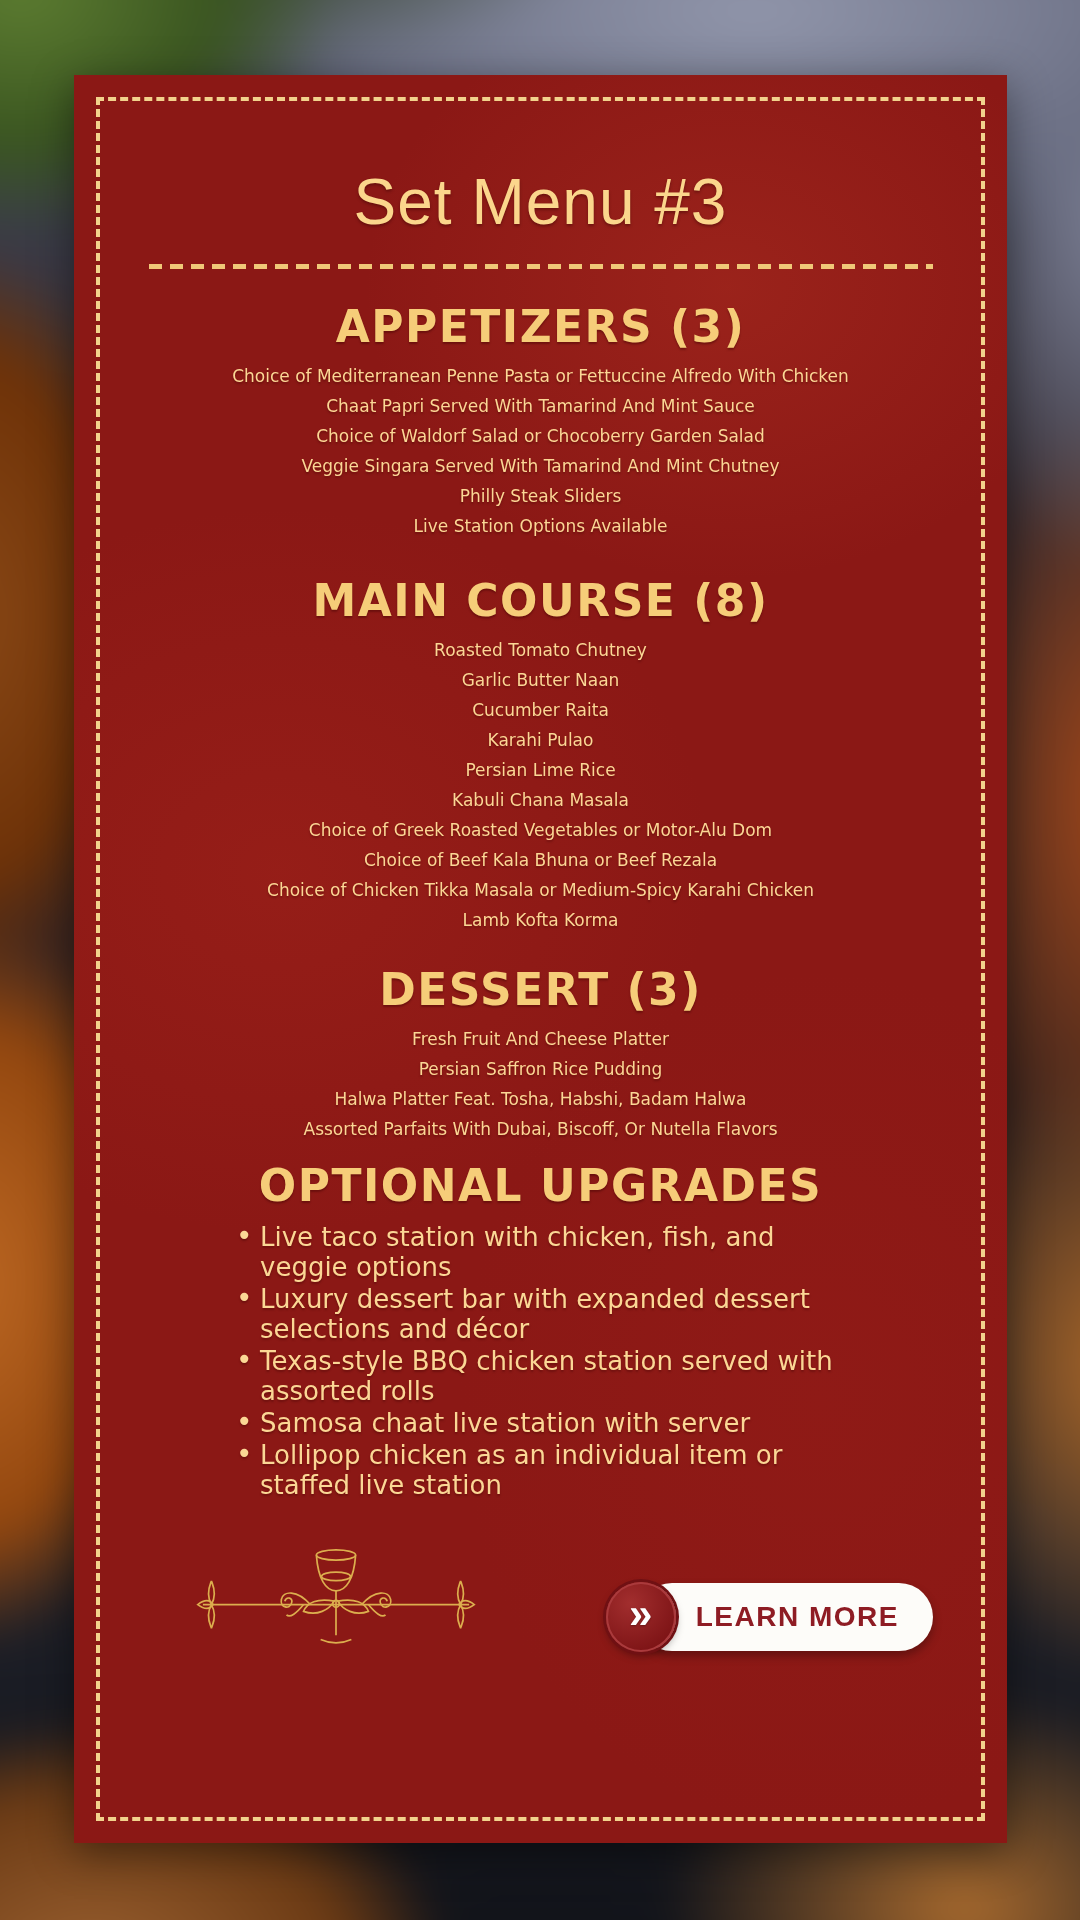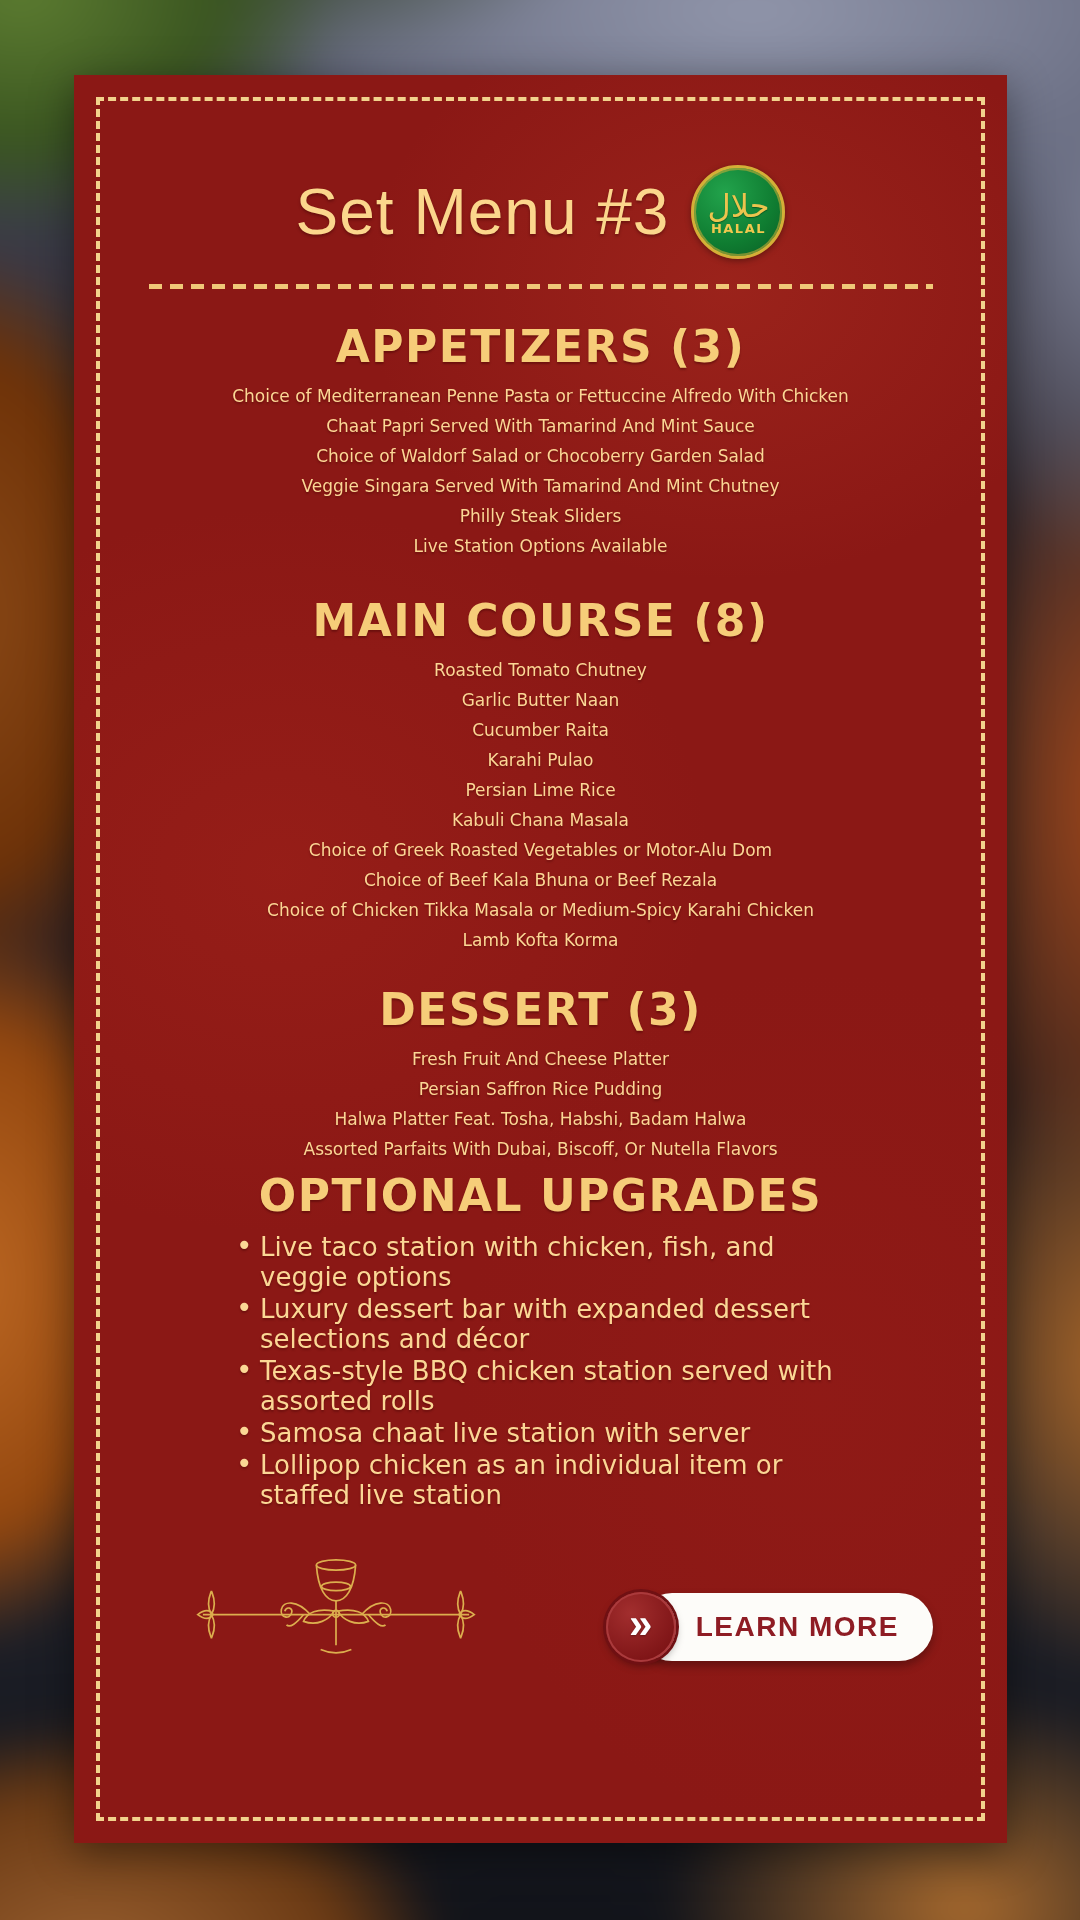--- a/index.html
+++ b/index.html
@@ -64,21 +64,21 @@
     background: repeating-linear-gradient(90deg, #f0c878 0 13px, rgba(0,0,0,0) 13px 21px);
   }
   
   h2 {
     font-size:44px; line-height:44px; font-weight:700; letter-spacing:1.5px;
     color:#f6cd79; text-shadow:0 2px 2px rgba(60,0,0,.4);
   }
   .h-app { margin-top:36px; }
   .h-main { margin-top:38px; }
   .h-des { margin-top:33px; }
-  .h-upg { margin-top:10px;text-align:center; }
+  .h-upg { margin-top:20px;text-align:center; }
   .items { margin-top:12px; }
   .item {
     font-size:17px; line-height:30px; color:#fbd795;
     text-shadow:0 2px 2px rgba(60,0,0,.35);
     margin:0 auto;
   }
   .mw620 { max-width:620px; } .mw660 { max-width:660px; } .mw700 { max-width:700px; }
   
   .bullets {
     margin:14px 0 0 120px; width:620px; text-align:left; list-style:none;
@@ -127,24 +127,20 @@
 <body>
 
 <div class="screen">
   <div class="bg"></div>
 
   <div class="card">
     <div class="frame">
 
       <div class="title-row">
         <div class="title">Set Menu #3</div>
-        <div class="halal">
-          <div class="halal-ar">حلال</div>
-          <div class="halal-en">HALAL</div>
-        </div>
       </div>
 
       <div class="separator"></div>
 
       <h2 class="h-app">APPETIZERS (3)</h2>
       <div class="items">
         <p class="item mw620">Choice of Mediterranean Penne Pasta or Fettuccine Alfredo With Chicken</p>
         <p class="item">Chaat Papri Served With Tamarind And Mint Sauce</p>
         <p class="item">Choice of Waldorf Salad or Chocoberry Garden Salad</p>
         <p class="item">Veggie Singara Served With Tamarind And Mint Chutney</p>

